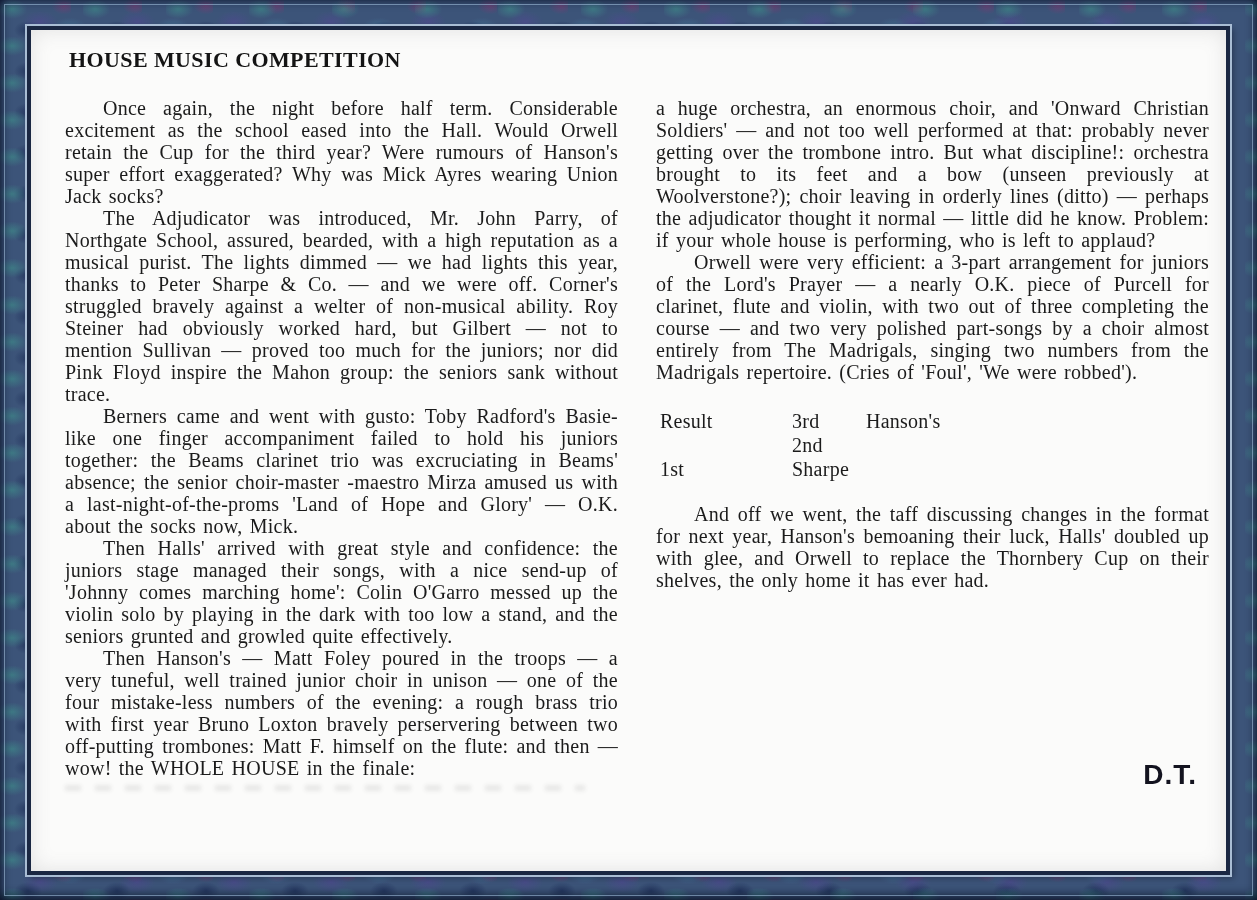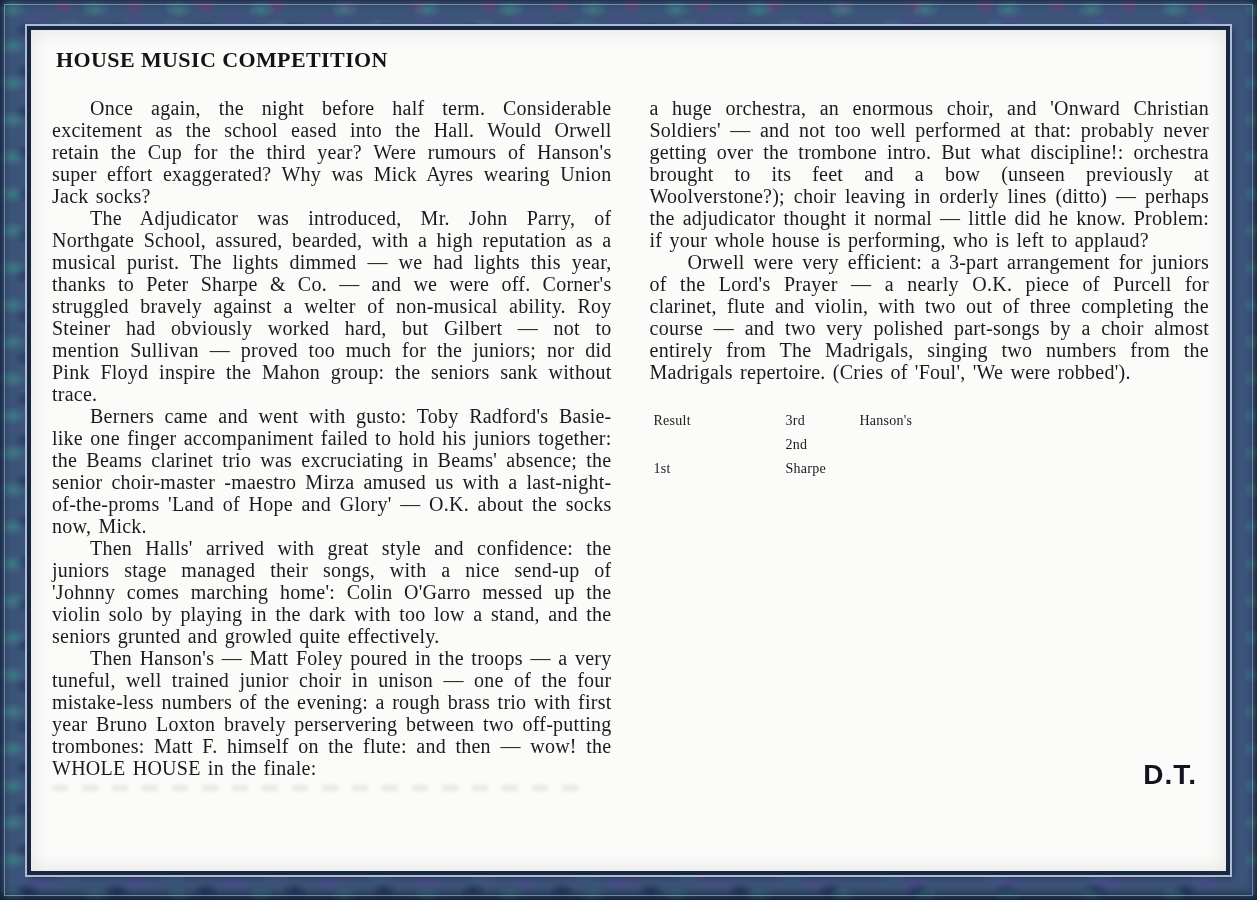--- a/index.html
+++ b/index.html
@@ -32,21 +32,21 @@
   }
   .page {
     position: absolute; left: 27px; top: 26px; right: 27px; bottom: 25px;
     background: #fbfbfa;
     border: 4px solid #1a2742;
     outline: 2px solid #a9bdd4;
     box-shadow: inset 0 0 20px rgba(110,110,115,0.18), 3px 3px 6px rgba(10,15,30,0.45);
   }
   .content {
     position: absolute; inset: 0;
-    padding: 13px 17px 10px 21px;
+    padding: 13px 17px 10px 34px;
   }
   .title {
     font-size: 22px; font-weight: bold; letter-spacing: 0.4px;
     color: #141414; margin: 4px 0 24px 4px;
   }
   .cols { display: flex; gap: 38px; }
   .col { width: 569px; position: relative; }
   .col p {
     margin: 0; text-indent: 38px; text-align: justify;
     font-size: 20px; line-height: 22px;
@@ -56,21 +56,21 @@
   .col p.noindent { text-indent: 0; }
   
   .ghost-line {
     margin-top: 6px; height: 6px; width: 94%;
     background: repeating-linear-gradient(90deg, rgba(40,40,40,0.18) 0 16px, transparent 16px 30px);
     filter: blur(2px); opacity: 0.5;
   }
   .result {
     display: grid; grid-template-columns: 132px 74px auto;
     margin: 26px 0 22px 4px;
-    font-size: 14px; line-height: 24px; color: #1b1b1b;
+    font-size: 20px; line-height: 24px; color: #1b1b1b;
     letter-spacing: 0.25px;
   }
   .sig {
     position: absolute; right: 12px; bottom: 0;
     font-family: "Liberation Sans", sans-serif;
     font-weight: bold; font-size: 28px; letter-spacing: 1px;
     color: #13131f;
   }
 </style>
 </head>
@@ -101,20 +101,21 @@
             <span>Result</span>
             <span>3rd</span>
             <span>Hanson's</span>
             <span></span>
             <span>2nd</span>
             <span></span>
             <span>1st</span>
             <span>Sharpe</span>
           </div>
 
+          <p>And off we went, the taff discussing changes in the format for next year, Hanson's bemoaning their luck, Halls' doubled up with glee, and Orwell to replace the Thornbery Cup on their shelves, the only home it has ever had.</p>
 
           <span class="sig">D.T.</span>
         </div>
 
       </div>
     </div>
   </div>
 </div>
 
 </body></html>

